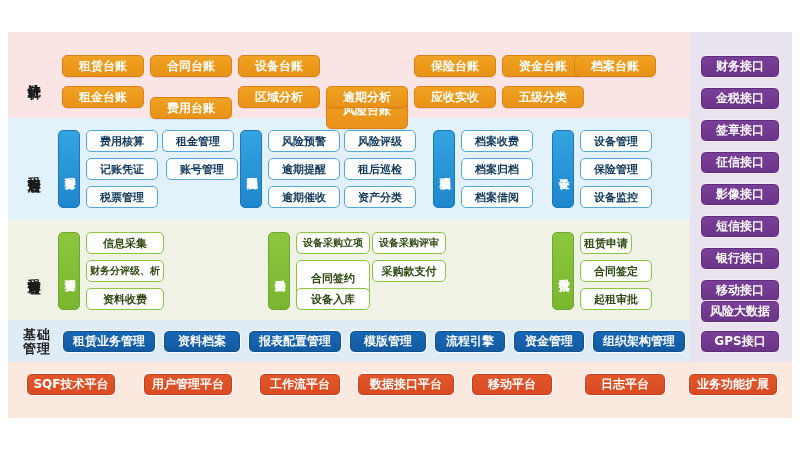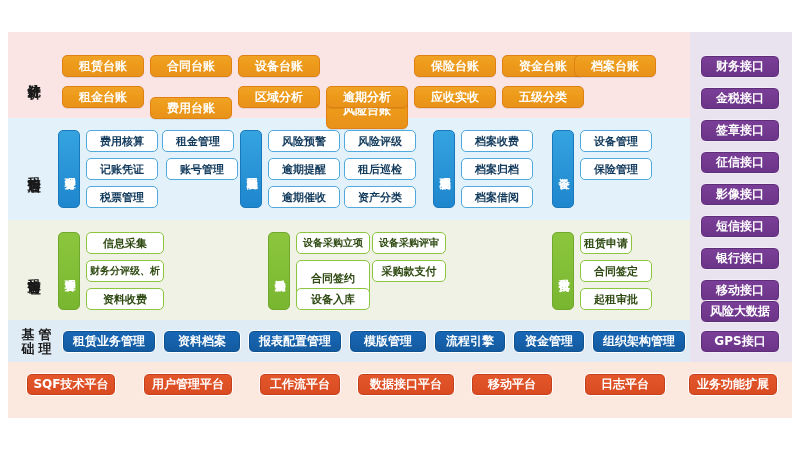--- a/index.html
+++ b/index.html
@@ -146,41 +146,42 @@
   <div class="sub-blue" style="left:344px;top:186px;width:72px;height:22px;">资产分类</div>
 
   <div class="grp-blue" style="left:433px;top:130px;width:22px;height:78px;">档案管理</div>
   <div class="sub-blue" style="left:461px;top:130px;width:72px;height:22px;">档案收费</div>
   <div class="sub-blue" style="left:461px;top:158px;width:72px;height:22px;">档案归档</div>
   <div class="sub-blue" style="left:461px;top:186px;width:72px;height:22px;">档案借阅</div>
 
   <div class="grp-blue" style="left:552px;top:130px;width:22px;height:78px;">设备</div>
   <div class="sub-blue" style="left:580px;top:130px;width:72px;height:22px;">设备管理</div>
   <div class="sub-blue" style="left:580px;top:158px;width:72px;height:22px;">保险管理</div>
+  <div class="sub-blue" style="left:580px;top:186px;width:72px;height:22px;">设备监控</div>
 
   <div class="rowlabel" style="left:22px;top:240px;width:24px;height:62px;font-size:13px;">租前管理</div>
 
   <div class="grp-green" style="left:58px;top:232px;width:22px;height:78px;">客户管理</div>
   <div class="sub-green" style="left:86px;top:232px;width:78px;height:22px;">信息采集</div>
   <div class="sub-green" style="left:86px;top:260px;width:78px;height:22px;font-size:10px;">财务分评级、析</div>
   <div class="sub-green" style="left:86px;top:288px;width:78px;height:22px;">资料收费</div>
 
   <div class="grp-green" style="left:268px;top:232px;width:22px;height:78px;">设备采购</div>
   <div class="sub-green" style="left:296px;top:232px;width:74px;height:22px;font-size:10px;">设备采购立项</div>
   <div class="sub-green" style="left:372px;top:232px;width:74px;height:22px;font-size:10px;">设备采购评审</div>
   <div class="sub-green" style="left:296px;top:260px;width:74px;height:36px;">合同签约</div>
   <div class="sub-green" style="left:372px;top:260px;width:74px;height:22px;">采购款支付</div>
   <div class="sub-green" style="left:296px;top:288px;width:74px;height:22px;">设备入库</div>
 
   <div class="grp-green" style="left:552px;top:232px;width:22px;height:78px;">租赁审批</div>
   <div class="sub-green" style="left:580px;top:232px;width:52px;height:22px;">租赁申请</div>
   <div class="sub-green" style="left:580px;top:260px;width:72px;height:22px;">合同签定</div>
   <div class="sub-green" style="left:580px;top:288px;width:72px;height:22px;">起租审批</div>
 
-  <div class="rowlabel horiz" style="left:20px;top:327px;width:34px;height:30px;font-size:13px;">
+  <div class="rowlabel horiz" style="left:20px;top:327px;width:34px;height:30px;font-size:13px;flex-direction:column;">
     <span>基础</span>
     <span>管理</span>
   </div>
 
   <div class="pill pill-blue" style="left:62px;top:330px;width:94px;height:23px;">租赁业务管理</div>
   <div class="pill pill-blue" style="left:163px;top:330px;width:78px;height:23px;">资料档案</div>
   <div class="pill pill-blue" style="left:248px;top:330px;width:94px;height:23px;">报表配置管理</div>
   <div class="pill pill-blue" style="left:349px;top:330px;width:78px;height:23px;">模版管理</div>
   <div class="pill pill-blue" style="left:434px;top:330px;width:72px;height:23px;">流程引擎</div>
   <div class="pill pill-blue" style="left:513px;top:330px;width:72px;height:23px;">资金管理</div>

